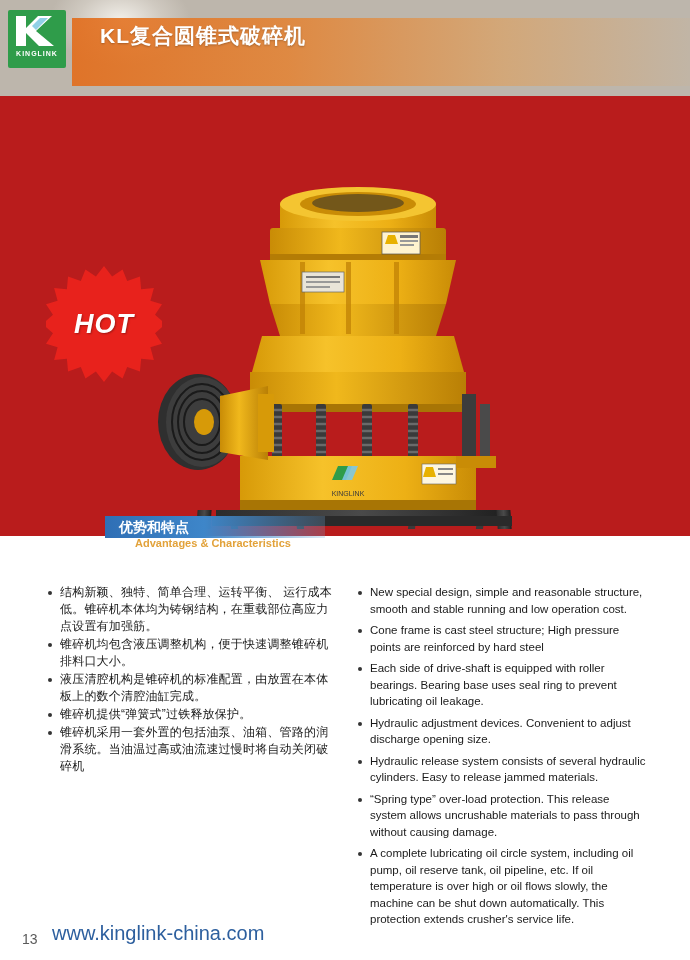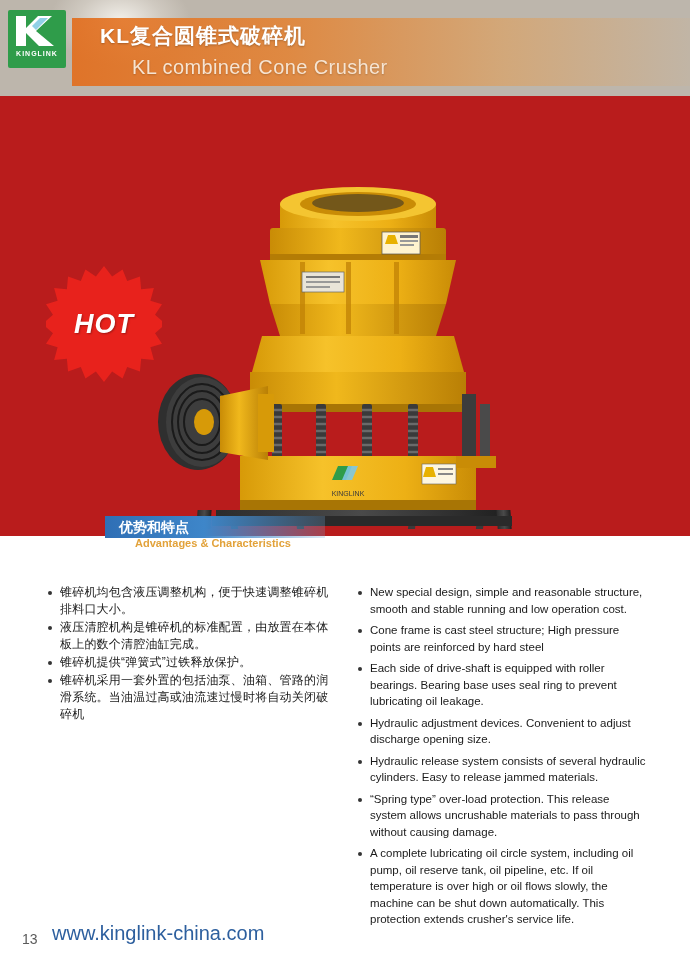--- a/index.html
+++ b/index.html
@@ -247,21 +247,20 @@
     <div class="logo-k">
       <svg viewBox="0 0 46 34" width="46" height="34">
         <polygon points="2,2 12,2 12,14 24,2 38,2 22,17 40,32 25,32 12,19 12,32 2,32" fill="#ffffff"></polygon>
         <polygon points="26,4 34,4 22,16 18,12" fill="#7ec8e3" opacity="0.85"></polygon>
       </svg>
     </div>
     <div class="logo-text">KINGLINK</div>
   </div>
 
   <div class="header-title-cn">KL复合圆锥式破碎机</div>
-  <div class="header-title-en">KL combined Cone Crusher</div>
 </div>
 
 <div class="product-area">
 
   <div class="hot-badge">
     <div class="hot-star"></div>
     <div class="hot-text">HOT</div>
   </div>
 
   <div class="machine">
@@ -383,20 +382,21 @@
 <div class="section-head">
   <div class="section-head-bg"></div>
   <div class="section-cn">优势和特点</div>
   <div class="section-en">Advantages &amp; Characteristics</div>
 </div>
 
 <div class="columns">
 
   <div class="col col-cn">
     <ul class="bullet-list">
+      <li>结构新颖、独特、简单合理、运转平衡、 运行成本低。锥碎机本体均为铸钢结构，在重载部位高应力点设置有加强筋。</li>
       <li>锥碎机均包含液压调整机构，便于快速调整锥碎机排料口大小。</li>
       <li>液压清腔机构是锥碎机的标准配置，由放置在本体板上的数个清腔油缸完成。</li>
       <li>锥碎机提供“弹簧式”过铁释放保护。</li>
       <li>锥碎机采用一套外置的包括油泵、油箱、管路的润滑系统。当油温过高或油流速过慢时将自动关闭破碎机</li>
     </ul>
   </div>
 
   <div class="col col-en">
     <ul class="bullet-list">
       <li>New special design, simple and reasonable structure, smooth and stable running and low operation cost.</li>

